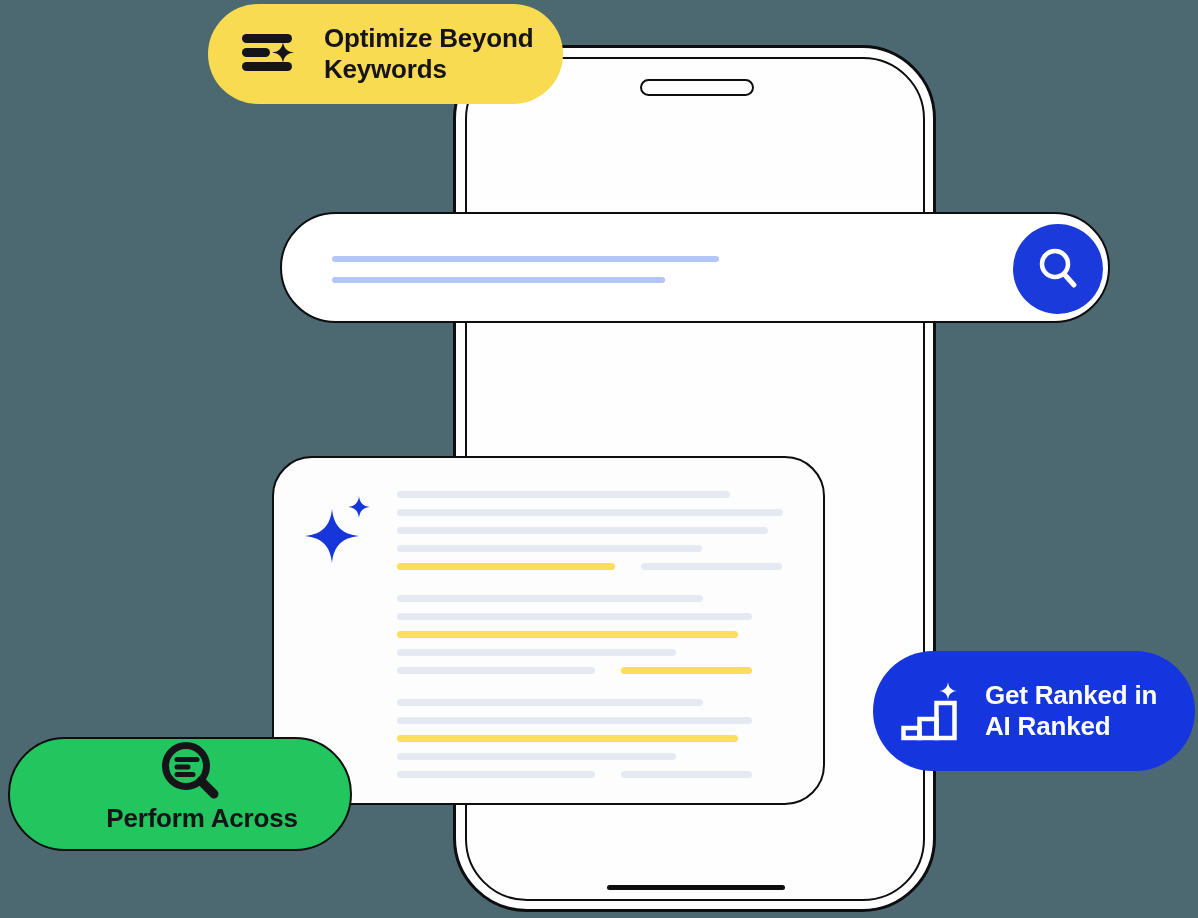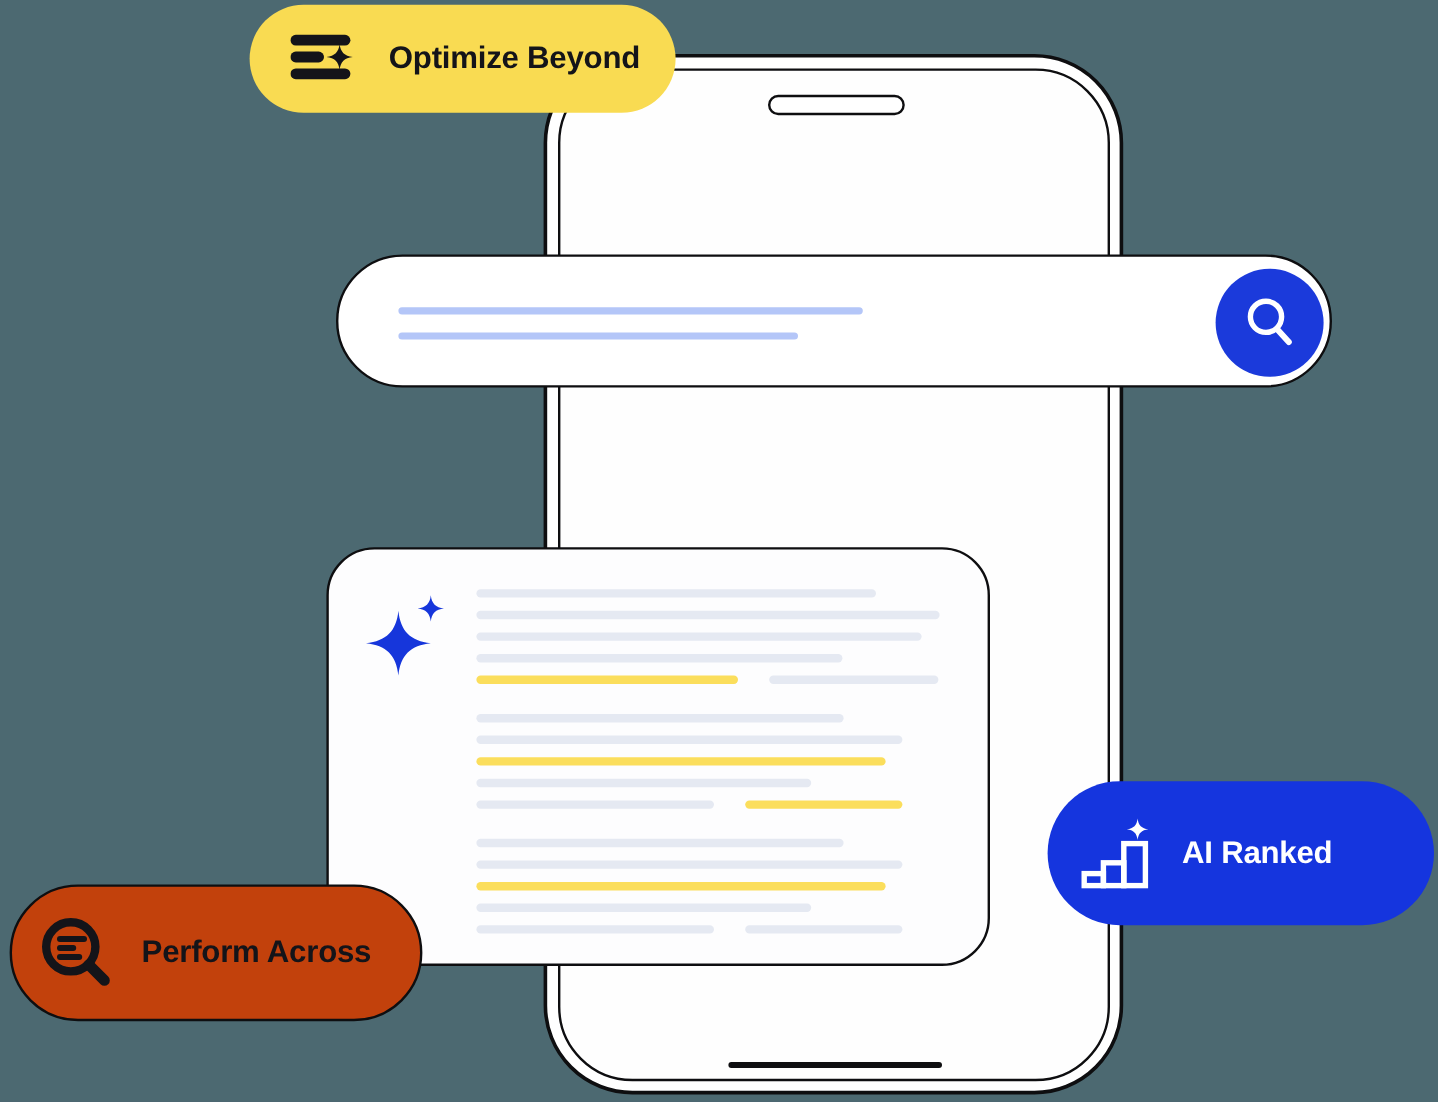--- a/index.html
+++ b/index.html
@@ -33,25 +33,25 @@
   .seg{height:7px;border-radius:3.5px;}
   .search-lines .seg{height:6px;border-radius:3px;}
   .seg.gray{background:#E5E9F2;}
   .seg.yellow{background:#FBDE5C;}
   .seg.periwinkle{background:#B4C6F8;}
 
   
   .badge{display:flex;align-items:center;box-sizing:border-box;z-index:4;}
   .badge .label{font-size:26px;line-height:31.5px;font-weight:700;letter-spacing:-0.2px;}
   .badge .label span{display:block;}
-  .badge-optimize{left:208px;top:4px;width:355px;height:90px;border-radius:57px;
+  .badge-optimize{left:208px;top:4px;width:355px;height:100px;border-radius:57px;
                   background:#F9DB52;padding-left:34px;}
   .badge-optimize .label{color:#141419;margin-left:26px;}
   .badge-perform{left:8px;top:737px;width:344px;height:114px;border-radius:57px;
-                 background:#c2410c;border:2.5px solid #0E0E10;padding-left:22px;}
+                 background:#22c55e;border:2.5px solid #0E0E10;padding-left:22px;flex-direction:column;}
   .badge-perform .label{color:#141419;margin-left:22px;}
   .badge-ranked{left:873px;top:651px;width:322px;height:120px;border-radius:60px;
                 background:#1535DE;padding-left:27px;}
   .badge-ranked .label{color:#FFFFFF;margin-left:25px;}
 </style>
 </head>
 <body>
 
 <div class="stage">
 
@@ -144,20 +144,21 @@
 
   <div class="abs badge badge-optimize">
     <svg width="56" height="44" viewBox="0 0 56 44">
       <rect x="0" y="2" width="50" height="9" rx="4.5" fill="#141419"></rect>
       <rect x="0" y="16" width="28" height="9" rx="4.5" fill="#141419"></rect>
       <path fill="#141419" d="M41,9.5 C41.7,16.4 45.1,19.8 52,20.5 C45.1,21.2 41.7,24.6 41,31.5 C40.3,24.6 36.9,21.2 30,20.5 C36.9,19.8 40.3,16.4 41,9.5 Z"></path>
       <rect x="0" y="30" width="50" height="9" rx="4.5" fill="#141419"></rect>
     </svg>
     <div class="label">
       <span>Optimize Beyond</span>
+      <span>Keywords</span>
     </div>
   </div>
 
   <div class="abs badge badge-perform">
     <svg width="64" height="64" viewBox="0 0 64 64">
       <circle cx="27" cy="27" r="20.5" fill="none" stroke="#141419" stroke-width="7"></circle>
       <line x1="42" y1="42" x2="55" y2="55" stroke="#141419" stroke-width="9" stroke-linecap="round"></line>
       <line x1="18" y1="20.5" x2="38" y2="20.5" stroke="#141419" stroke-width="5" stroke-linecap="round"></line>
       <line x1="18" y1="28" x2="29" y2="28" stroke="#141419" stroke-width="5" stroke-linecap="round"></line>
       <line x1="18" y1="35.5" x2="34" y2="35.5" stroke="#141419" stroke-width="5" stroke-linecap="round"></line>
@@ -168,17 +169,18 @@
   </div>
 
   <div class="abs badge badge-ranked">
     <svg width="60" height="60" viewBox="0 0 60 60">
       <path fill="#FFFFFF" d="M48,1 C48.6,6.6 51.4,9.4 57,10 C51.4,10.6 48.6,13.4 48,19 C47.4,13.4 44.6,10.6 39,10 C44.6,9.4 47.4,6.6 48,1 Z"></path>
       <rect x="3.5" y="47" width="16" height="10" fill="none" stroke="#FFFFFF" stroke-width="4.5"></rect>
       <rect x="19.5" y="38" width="17" height="19" fill="none" stroke="#FFFFFF" stroke-width="4.5"></rect>
       <rect x="36.5" y="22" width="18" height="35" fill="none" stroke="#FFFFFF" stroke-width="4.5"></rect>
     </svg>
     <div class="label">
+      <span>Get Ranked in</span>
       <span>AI Ranked</span>
     </div>
   </div>
 
 </div>
 
 </body></html>

